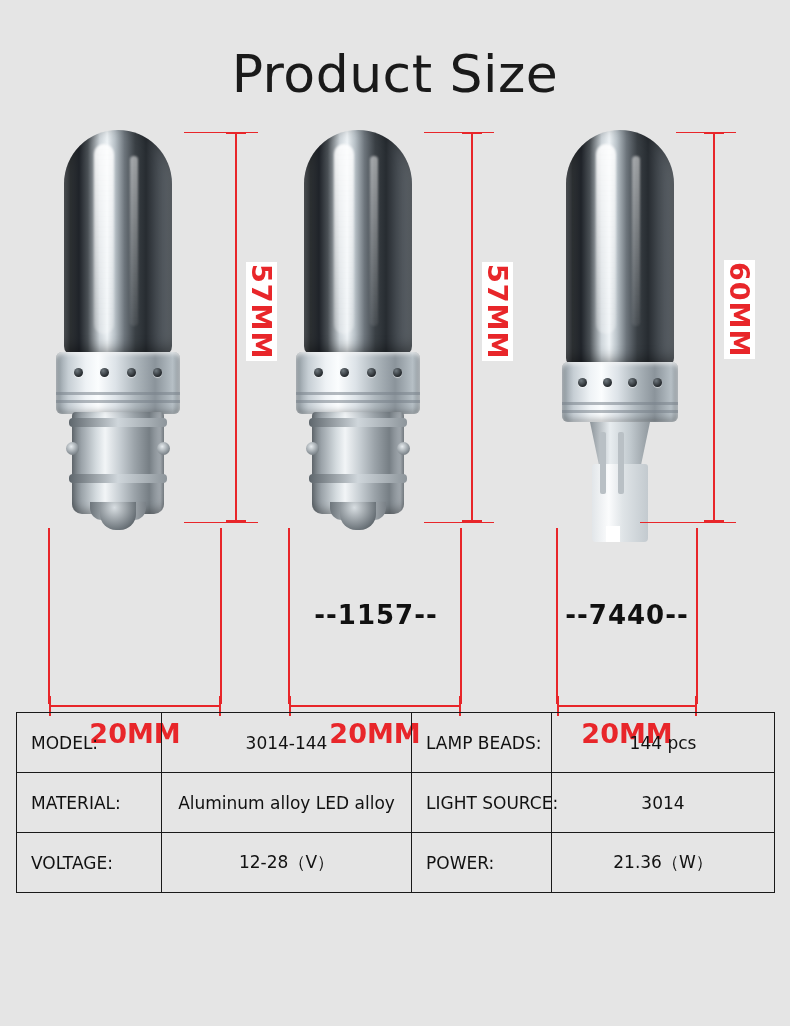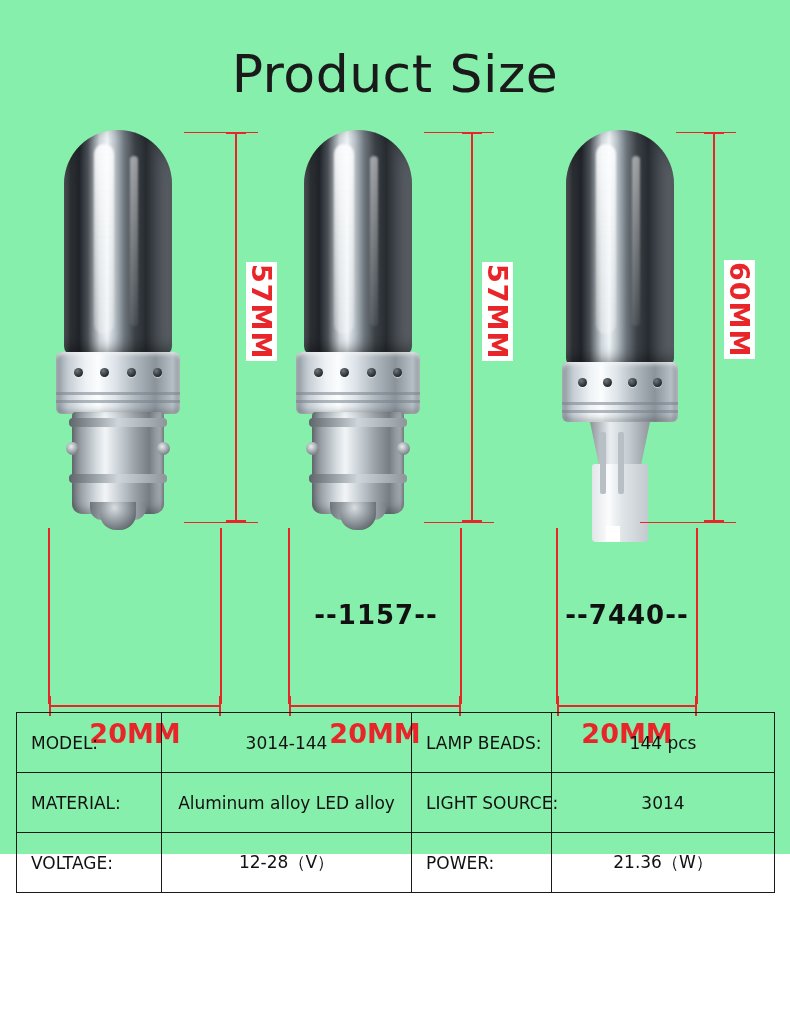--- a/index.html
+++ b/index.html
@@ -6,22 +6,22 @@
   html, body {
     width: 790px;
     height: 1026px;
     background: #ffffff;
     font-family: "Liberation Sans", sans-serif;
     overflow: hidden;
   }
   .page {
     position: relative;
     width: 790px;
-    height: 854px;
-    background: #86efac;
+    height: 1026px;
+    background: #e5e5e5;
   }
 
   
   .title {
     text-align: center;
     font-size: 52px;
     font-weight: 400;
     color: #1a1a1a;
     letter-spacing: 0.5px;
     padding-top: 44px;

